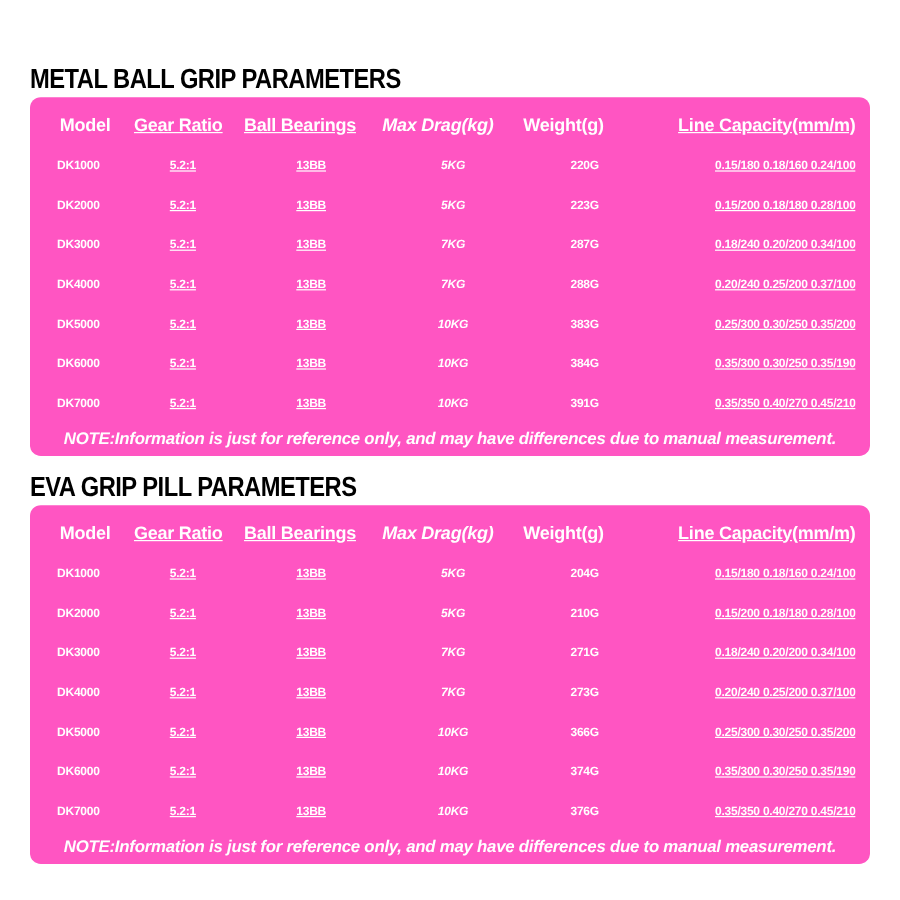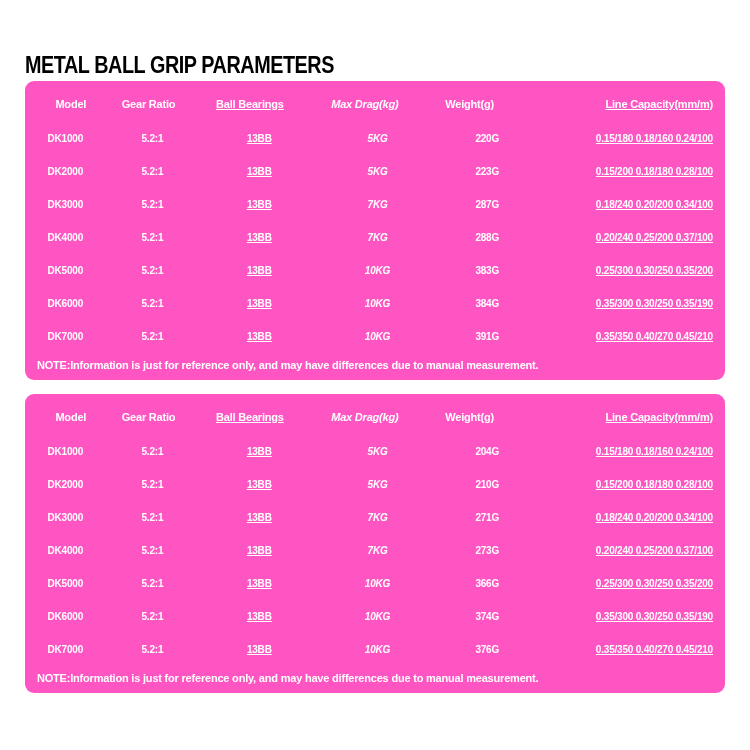--- a/index.html
+++ b/index.html
@@ -26,41 +26,42 @@
     letter-spacing:-0.5px;
   }
   .ptable {
     background:#FF55C2;
     border-radius:9px;
     padding:5px 12px 3px 12px;
     color:#ffffff;
     font-weight:bold;
   }
   .trow { display:flex; align-items:center; height:33px; }
-  .thead-row { height:36px; font-size:11px; }
+  .thead-row { height:36px; font-size:15px;justify-content:flex-end; }
   .tbody-row { font-size:10px;gap:22px; }
   .cell {
     text-align:center;
     letter-spacing:-0.2px;
     white-space:nowrap;
     overflow:hidden;
   }
   .col0 { width:10%; }
-  .col1 { width:13%; }
+  .col1 { width:13%;text-decoration:underline; }
   .col2 { width:17%;text-decoration:underline; }
   .col3 { width:17%;font-style:italic; }
   .col4 { width:14%; }
   .col5 { width:29%; text-align:right;text-decoration:underline; }
   .note {
-    text-align:left;
-    font-size:11px;
+    text-align:center;
+    font-size:14px;
     height:24px;
     line-height:24px;
     letter-spacing:-0.2px;
     white-space:nowrap;
+    font-style:italic;
   }
 </style>
 </head>
 <body>
 
 <div class="page">
 
   <section class="table-section">
     <h2 class="section-title"><span class="condensed">METAL BALL GRIP PARAMETERS</span></h2>
     <div class="ptable">
@@ -128,20 +129,21 @@
             <div class="cell col3">10KG</div>
             <div class="cell col4">391G</div>
             <div class="cell col5">0.35/350 0.40/270 0.45/210</div>
           </div>
         </div>
       <div class="note">NOTE:Information is just for reference only, and may have differences due to manual measurement.</div>
     </div>
   </section>
 
   <section class="table-section">
+    <h2 class="section-title"><span class="condensed">EVA GRIP PILL PARAMETERS</span></h2>
     <div class="ptable">
       <div class="trow thead-row">
           <div class="cell col0">Model</div>
           <div class="cell col1">Gear Ratio</div>
           <div class="cell col2">Ball Bearings</div>
           <div class="cell col3">Max Drag(kg)</div>
           <div class="cell col4">Weight(g)</div>
           <div class="cell col5">Line Capacity(mm/m)</div>
         </div>
       <div>

